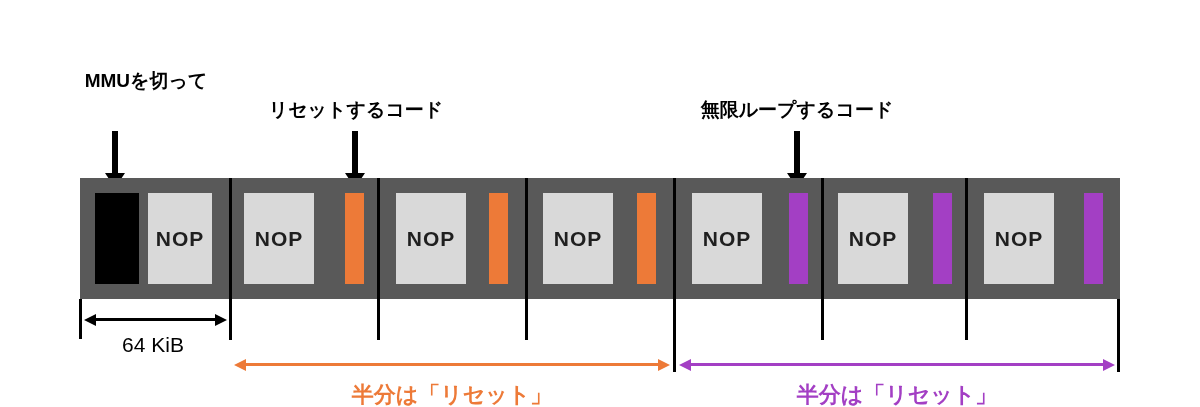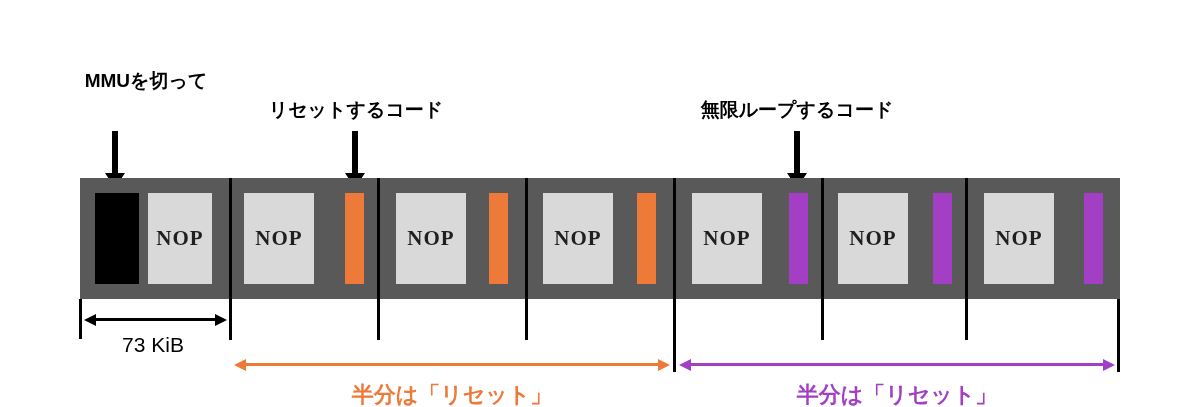--- a/index.html
+++ b/index.html
@@ -19,21 +19,21 @@
     position:absolute;
     left:80px; top:131px;
     width:1040px; height:121px;
     background:var(--bar, #595959);
   }
   .block { position:absolute; top:15px; height:91px; }
   .jump  { background:var(--jump-block, #000); }
   .nop   {
     background:var(--nop-block, #d9d9d9);
     display:flex; align-items:center; justify-content:center;
-    font-family:Liberation Serif, serif;
+    font-family:Liberation Sans, sans-serif;
     font-weight:bold; font-size:21px; letter-spacing:1px;
     color:#1f1f1f;
   }
   .strip-reset { background:var(--reset-accent, #ED7A38); }
   .strip-loop  { background:var(--loop-accent, #A33FC4); }
 
   
   .tick {
     position:absolute;
     width:3px; background:#000;
@@ -152,21 +152,21 @@
   <div class="tick" style="left:821px; top:131px; height:162px;"></div>
   <div class="tick" style="left:965px; top:131px; height:162px;"></div>
   <div class="tick" style="left:79px;  top:252px; height:40px;"></div>
   <div class="tick" style="left:1117px; top:252px; height:73px;"></div>
 
   <div class="h-arrow black" style="left:84px; top:266px; width:143px;">
     <div class="head-l"></div>
     <div class="line"></div>
     <div class="head-r"></div>
   </div>
-  <div class="size-label" style="left:153px; top:286px;">73 KiB</div>
+  <div class="size-label" style="left:153px; top:286px;">64 KiB</div>
 
   <div class="h-arrow reset" style="left:234px; top:311px; width:436px;">
     <div class="head-l"></div>
     <div class="line"></div>
     <div class="head-r"></div>
   </div>
   <div class="span-label reset" style="left:452px; top:333px;">半分は「リセット」</div>
 
   <div class="h-arrow loop" style="left:679px; top:311px; width:436px;">
     <div class="head-l"></div>

